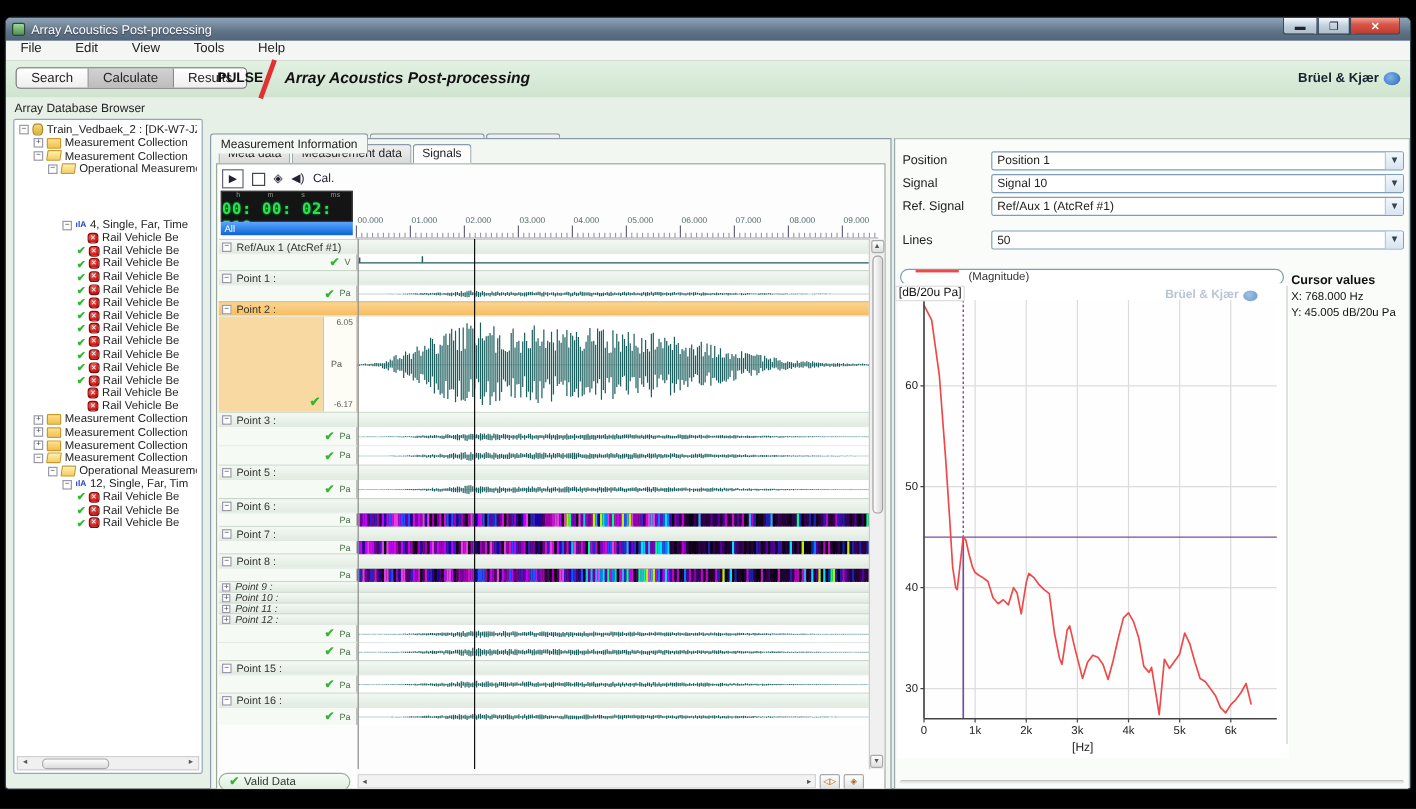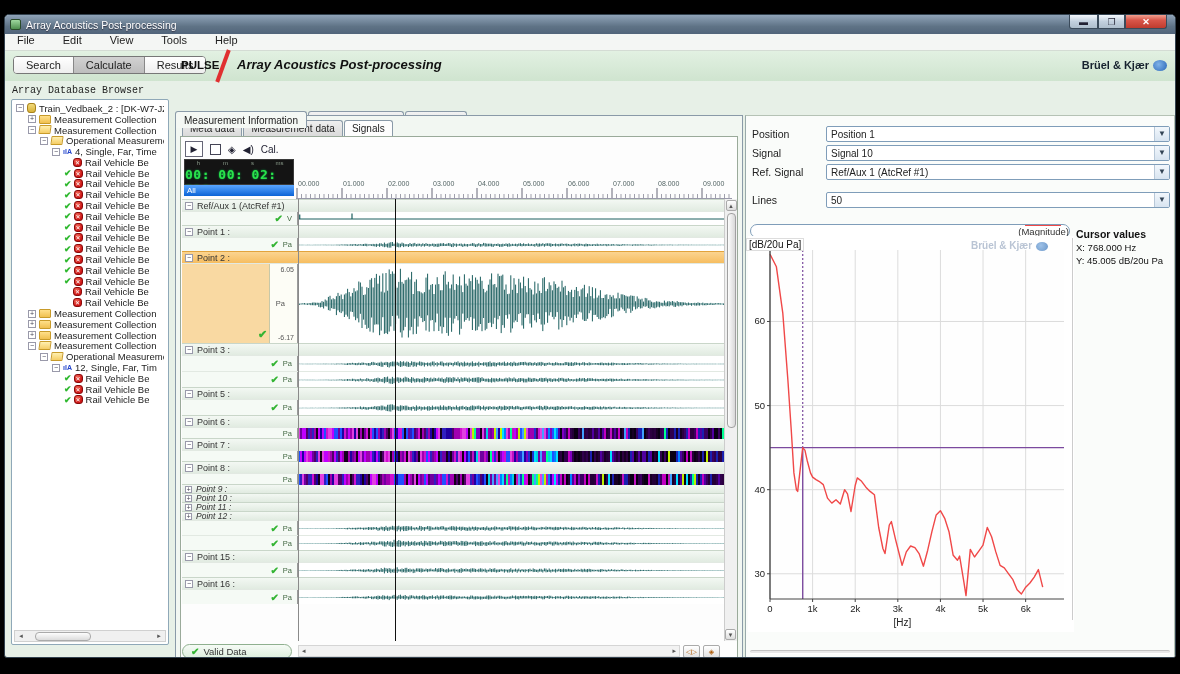--- a/index.html
+++ b/index.html
@@ -23,21 +23,21 @@
 #segbar{position:absolute;left:8px;top:5px;display:flex;border:1px solid #777;border-radius:4px;overflow:hidden;background:#fff;}
 .segbtn{font-size:11px;color:#222;padding:2px 12px;border-right:1px solid #888;background:linear-gradient(#ffffff,#eeeeee);}
 .segbtn:last-child{border-right:none;}
 .segbtn.active{background:linear-gradient(#d2d2d2,#bdbdbd);}
 #pulse{position:absolute;left:176px;top:8px;font-size:11.5px;font-weight:bold;color:#111;}
 #redslash{position:absolute;left:216px;top:-2px;width:4px;height:34px;background:#e03030;transform:rotate(20deg);}
 #apptitle{position:absolute;left:232px;top:6px;font-size:13px;font-weight:bold;font-style:italic;color:#111;}
 #brand{position:absolute;right:26px;top:8px;font-size:11px;font-weight:bold;color:#16222e;}
 #brandicon{position:absolute;right:8px;top:9px;width:14px;height:11px;border-radius:50%;background:radial-gradient(circle at 40% 40%,#7fb2e8,#2a66b8);}
 
-#sb-title{position:absolute;left:7px;top:70px;font-size:10px;color:#222;font-family:Liberation Mono, monospace;}
+#sb-title{position:absolute;left:7px;top:70px;font-size:10px;color:#222;}
 #treebox{position:absolute;left:6px;top:84px;width:158px;height:546px;background:#fff;border:1px solid #8fa8b8;border-radius:2px;overflow:hidden;}
 #tree{position:absolute;left:2px;top:3px;width:150px;}
 .trow{display:flex;align-items:center;height:10.8px;white-space:nowrap;}
 .texp{width:8px;height:8px;border:1px solid #99a;background:#fff;font-size:7px;line-height:6px;text-align:center;color:#445;margin-right:3px;flex:none;}
 .tlbl{font-size:9.5px;color:#222;margin-left:3px;overflow:hidden;}
 .i-db{width:9px;height:10px;background:linear-gradient(#f2da7a,#d8b23a);border:1px solid #a8821a;border-radius:3px/4px;flex:none;}
 .i-folder{width:12px;height:9px;background:linear-gradient(#ffe08a,#f0c050);border:1px solid #c89b2a;border-radius:1px;flex:none;}
 .i-folder-open{width:12px;height:9px;background:linear-gradient(#fff0b0,#f5cd66);border:1px solid #c89b2a;border-radius:1px;transform:skewX(-8deg);flex:none;}
 .i-meas{font-size:7px;color:#2244cc;font-weight:bold;flex:none;letter-spacing:0;}
 .i-rail{width:9px;height:9px;background:radial-gradient(circle at 35% 30%,#f46a5a,#cc1515 70%);border:1px solid #8a0a0a;border-radius:3px;color:#fff;font-size:6px;line-height:8px;text-align:center;flex:none;}
@@ -99,21 +99,21 @@
 #validlbl{font-size:9.5px;color:#333;}
 #hscroll{margin-left:6px;width:382px;height:12px;background:#f2f2f2;border:1px solid #d5d5d5;display:flex;align-items:center;justify-content:space-between;font-size:7px;color:#555;padding:0 3px;}
 .cornerbtn{width:17px;height:13px;border:1px solid #aaa;background:linear-gradient(#fff,#e2e2e2);font-size:7px;color:#b06010;text-align:center;line-height:12px;margin-left:3px;border-radius:2px;}
 
 #rightpanel{position:absolute;left:740px;top:100px;width:430px;height:552px;background:#fafcfa;border:1px solid #b5c2b5;border-left:1px solid #9aa;}
 .ctl-row{position:absolute;left:6px;display:flex;align-items:center;}
 .ctl-lbl{width:74px;font-size:10.5px;color:#222;}
 .ctl-sel{width:344px;height:16px;border:1px solid #7f9db9;background:#fff;display:flex;align-items:center;justify-content:space-between;border-radius:2px;}
 .ctl-val{font-size:10px;color:#222;padding-left:4px;}
 .ctl-arr{width:15px;height:14px;background:linear-gradient(#f2f7fc,#d8e4f0);border-left:1px solid #b8c8d8;font-size:8px;color:#345;text-align:center;line-height:14px;}
-#legend{position:absolute;left:4px;top:108px;width:320px;height:14px;border:1px solid #7f9db9;border-radius:8px;background:#fff;display:flex;align-items:flex-end;flex-direction:column;}
+#legend{position:absolute;left:4px;top:108px;width:320px;height:14px;border:1px solid #7f9db9;border-radius:8px;background:#fff;display:flex;align-items:flex-start;}
 #legline{width:36px;height:2px;background:#f04848;margin:0 8px 0 12px;}
 #legtext{font-size:9.5px;color:#333;}
 #yunit{position:absolute;left:0px;top:122px;font-size:10px;color:#111;background:#fff;border:1px solid #ddd;padding:0 2px;z-index:3;}
 #watermark{position:absolute;left:225px;top:124px;font-size:10px;font-weight:bold;color:#b9c4d4;z-index:3;}
 #wmicon{position:absolute;left:290px;top:126px;width:12px;height:9px;border-radius:50%;background:radial-gradient(circle at 40% 40%,#9fc2e8,#6a96c8);z-index:3;}
 #chartwrap{position:absolute;left:2px;top:120px;width:326px;height:396px;background:#fff;}
 #cv{position:absolute;left:330px;top:112px;width:96px;}
 #cv-title{font-size:10.5px;font-weight:bold;color:#111;}
 #cv-x,#cv-y{font-size:9.5px;color:#111;margin-top:2px;}
 #cvsep{position:absolute;left:326px;top:122px;height:382px;width:1px;background:#ccc;}
@@ -171,21 +171,21 @@
           <div class="trow" style="padding-left: 14px;">
             <span class="texp">−</span>
             <span class="i-folder-open"></span>
             <span class="tlbl">Measurement Collection</span>
           </div>
           <div class="trow" style="padding-left: 26px;">
             <span class="texp">−</span>
             <span class="i-folder-open"></span>
             <span class="tlbl">Operational Measureme</span>
           </div>
-          <div class="trow" style="padding-left: 38px;">
+          <div class="trow" style="padding-left: 38px; margin-top: 36px;">
             <span class="texp">−</span>
             <span class="i-meas">ılA</span>
             <span class="tlbl">4, Single, Far, Time</span>
           </div>
           <div class="trow" style="padding-left: 50px;">
             <span class="tcheck" style="width: 7px;"> </span>
             <span class="i-rail">✕</span>
             <span class="tlbl">Rail Vehicle Be</span>
           </div>
           <div class="trow" style="padding-left: 50px;">

